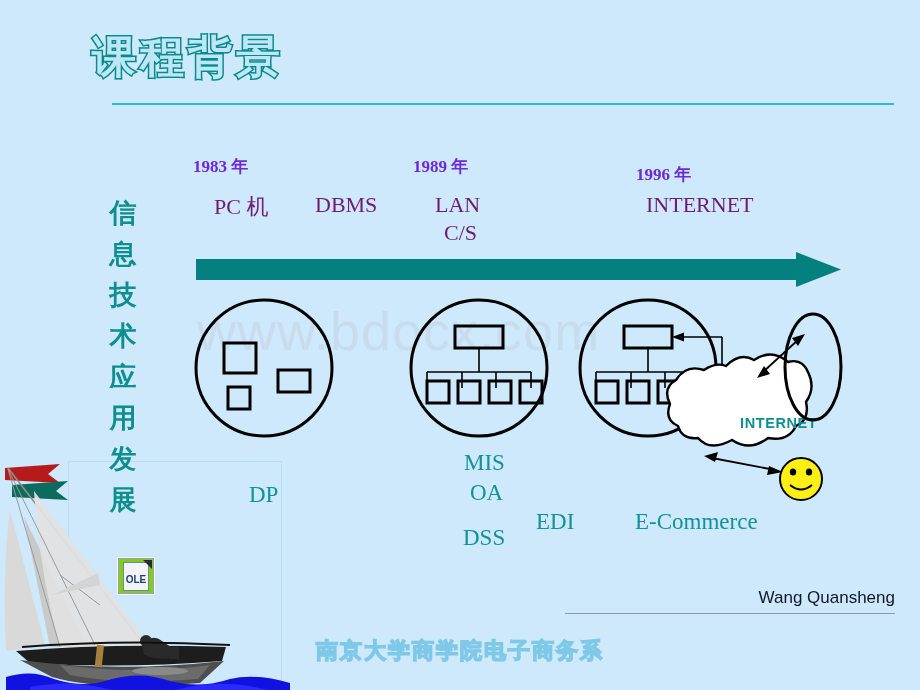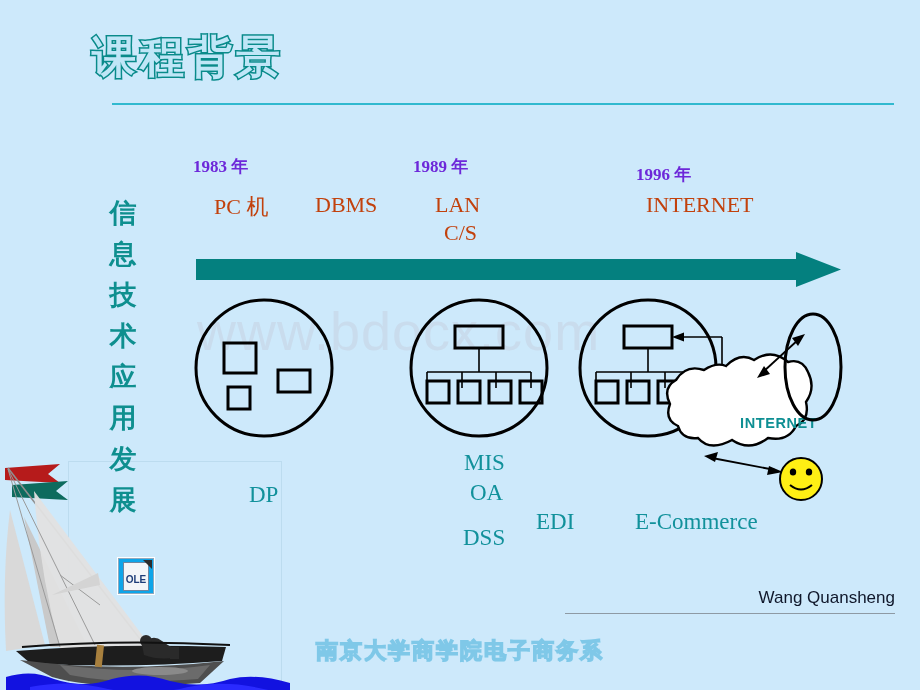--- a/index.html
+++ b/index.html
@@ -43,21 +43,21 @@
     line-height:41px;text-align:center;z-index:6;
   }
   .vlabel span{display:block;}
 
   
   .era-year{
     position:absolute;font-size:17px;font-weight:bold;color:#6d28d9;
     white-space:nowrap;z-index:6;
   }
   .era-sub{
-    position:absolute;font-size:22px;color:#c2410c;
+    position:absolute;font-size:22px;color:#701a75;
     white-space:nowrap;text-align:left;z-index:6;
   }
 
   
   .bigarrow{position:absolute;left:196px;top:252px;z-index:5;}
 
   
   .diagram{position:absolute;left:0;top:0;z-index:5;}
 
   
@@ -68,21 +68,21 @@
 
   
   .phframe{
     position:absolute;left:68px;top:461px;width:212px;height:228px;
     border:1px solid #bcdcef;z-index:2;
   }
 
   
   .ole{
     position:absolute;left:118px;top:558px;width:34px;height:34px;
-    background:#0ea5e9;border:1px solid #8fa8bd;z-index:8;
+    background:#84cc16;border:1px solid #8fa8bd;z-index:8;
     box-shadow:0 0 0 1px #ffffff;
   }
   .ole .pg{
     position:absolute;left:4px;top:3px;width:24px;height:27px;
     background:#f2f5f8;border:1px solid #6e86a0;
   }
   .ole .fold{
     position:absolute;right:1px;top:1px;width:0;height:0;
     border-left:9px solid transparent;border-top:9px solid #2b2b2b;
   }

